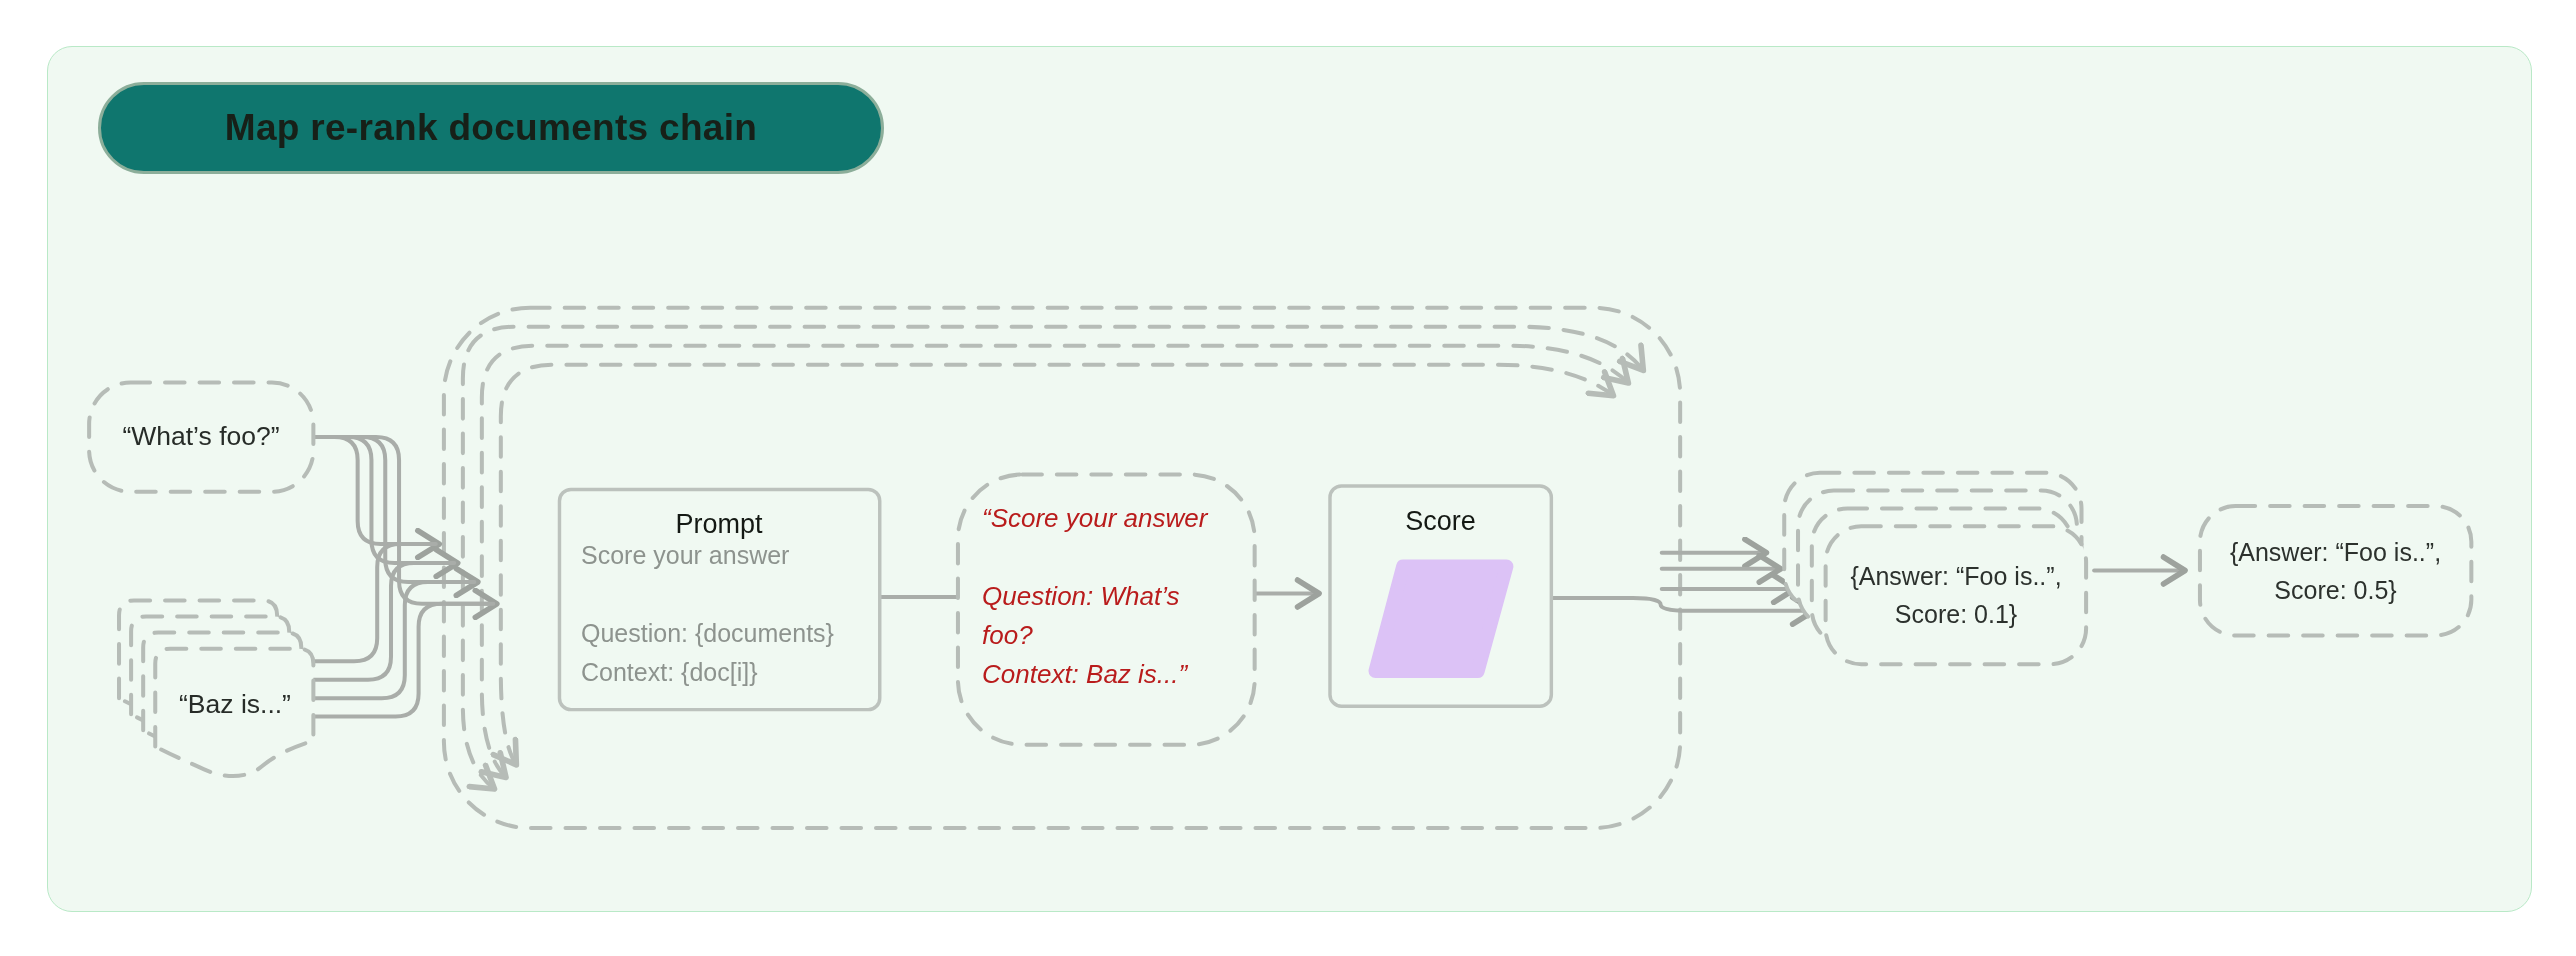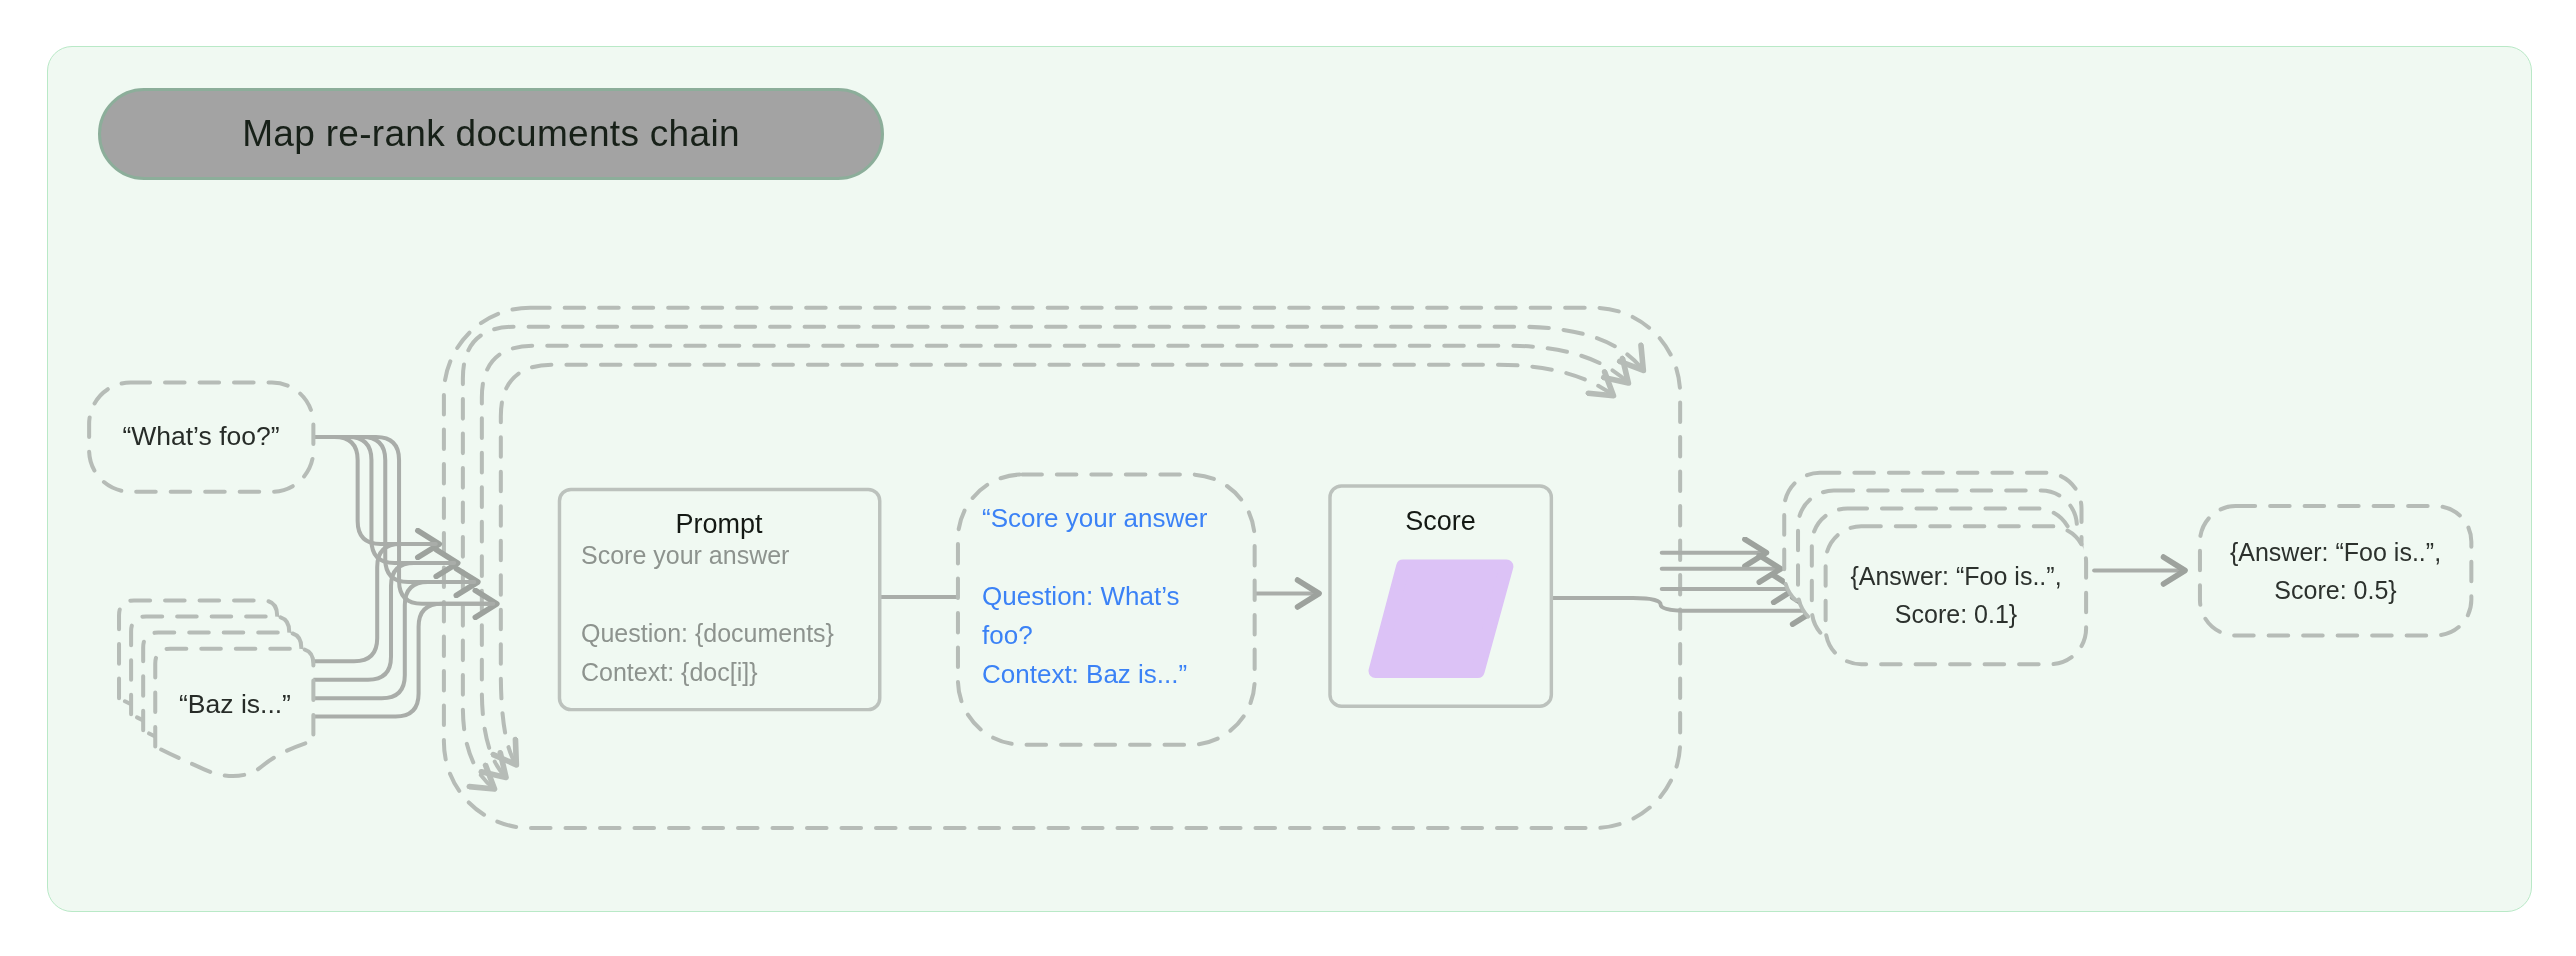--- a/index.html
+++ b/index.html
@@ -2,30 +2,30 @@
 <html style="font-size:9.2px"><head>
 <meta charset="utf-8">
 <style>
   html,body{margin:0;padding:0;background:#ffffff;}
   .stage{position:relative;width:2576px;height:957px;overflow:hidden;
          font-family:"Liberation Sans", sans-serif;}
   .panel{position:absolute;left:47px;top:46px;width:2483px;height:864px;
          background:#f0f9f2;border:1.7px solid #b9e9c7;border-radius:25px;}
   .diagram-svg{position:absolute;left:0;top:0;width:2576px;height:957px;}
   .label{position:absolute;color:#2c312d;}
-  .badge{position:absolute;left:98px;top:88px;width:780px;height:86px;
-         background:#a3a3a3;border:3.5px solid #8cae9a;border-radius:49px;
+  .badge{position:absolute;left:98px;top:82px;width:780px;height:86px;
+         background:#0f766e;border:3.5px solid #8cae9a;border-radius:49px;
          display:flex;align-items:center;justify-content:center;
-         font-size:37px;font-weight:400;color:#172018;letter-spacing:0.3px;}
+         font-size:37px;font-weight:700;color:#172018;letter-spacing:0.3px;}
   .center-flex{display:flex;align-items:center;justify-content:center;text-align:center;}
   .col-flex{display:flex;flex-direction:column;align-items:center;justify-content:center;text-align:center;}
   .node-text{font-size:26.5px;color:#272c28;}
   .box-title{font-size:27px;font-weight:500;color:#141914;text-align:center;}
   .prompt-body{font-size:25px;line-height:39px;color:#8d938e;white-space:pre;}
-  .bubble-body{font-size:26px;line-height:39px;color:#3b82f6;white-space:pre-line;}
+  .bubble-body{font-size:26px;line-height:39px;color:#b91c1c;white-space:pre-line;font-style:italic;}
   .answer-line{font-size:25px;line-height:38px;color:#2c312d;}
 </style>
 </head>
 <body>
 
 <div class="stage">
   <div class="panel"></div>
 
   <svg class="diagram-svg" viewBox="0 0 4480 1664" xmlns="http://www.w3.org/2000/svg">
     <defs>

